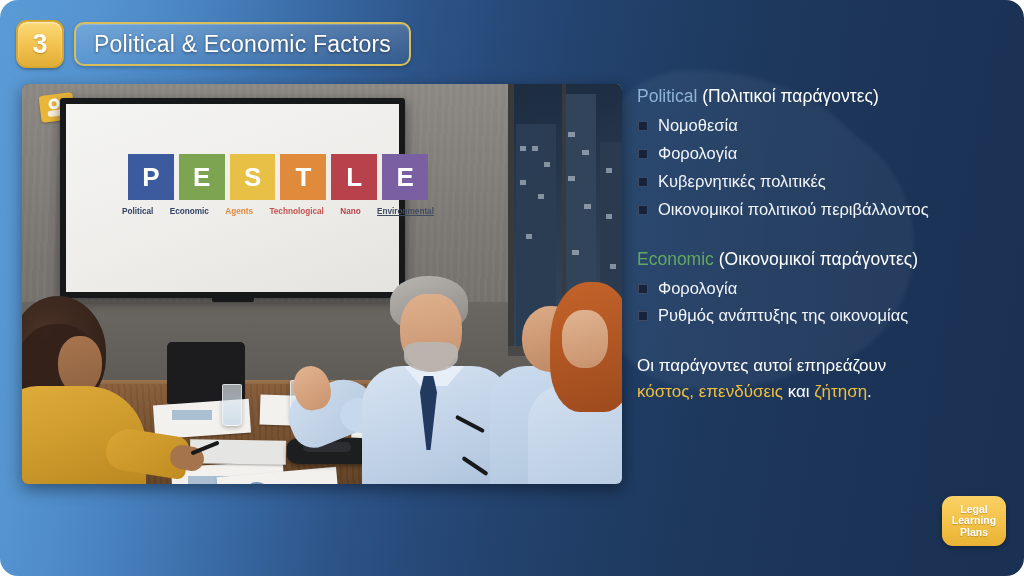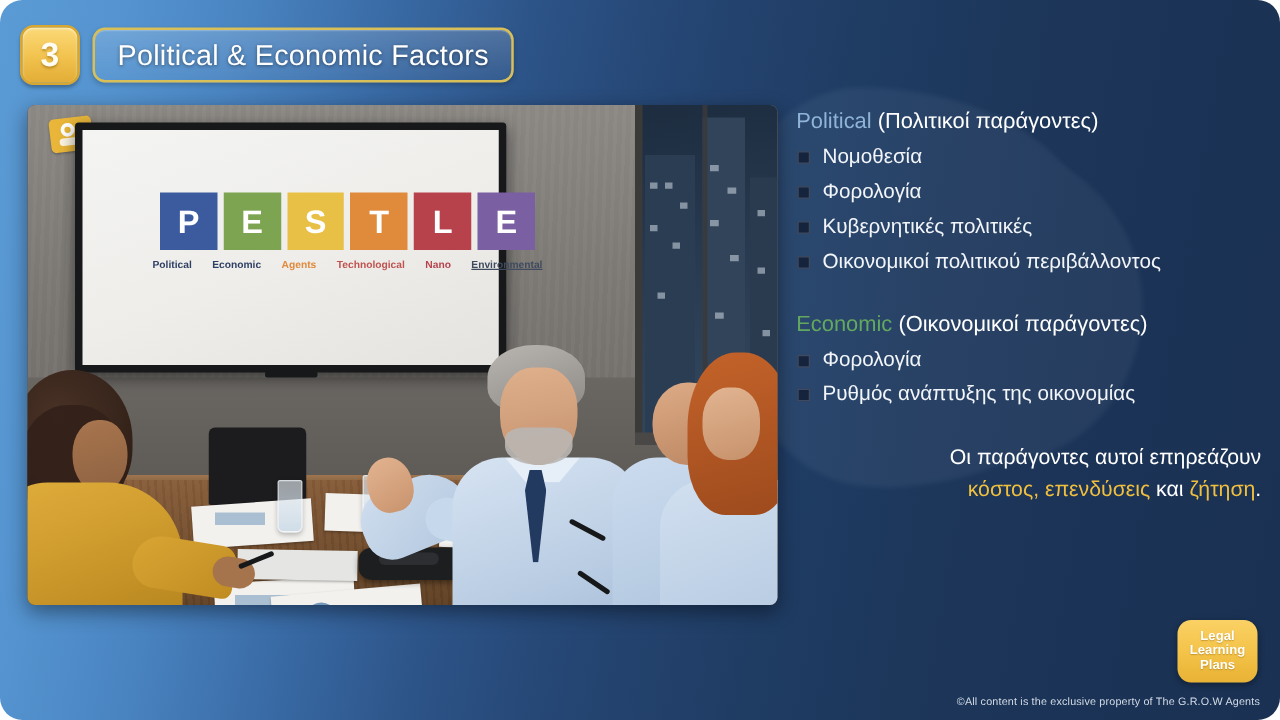--- a/index.html
+++ b/index.html
@@ -196,21 +196,21 @@
   ul.bullets{list-style:none;margin:0;padding:0;}
   ul.bullets li{
     position:relative;padding-left:21px;margin-bottom:6.5px;
     font-size:16.5px;color:#f2f5f9;line-height:1.3;white-space:nowrap;
   }
   ul.bullets li:before{
     content:"";position:absolute;left:1px;top:6px;width:8px;height:8px;
     background:#15233c;border:1px solid rgba(255,255,255,.18);
   }
   .gap{height:22px;}
-  .closing{margin-top:26px;font-size:17px;line-height:1.55;color:#ffffff;text-align:right;}
+  .closing{margin-top:26px;font-size:17px;line-height:1.55;color:#ffffff;}
   .closing .hl{color:#f0bf3e;margin-top:25px;}
 
   
   .nlp{
     position:absolute;right:18px;bottom:30px;width:64px;height:50px;border-radius:11px;
     background:linear-gradient(180deg,#fbd165 0%,#f3c247 55%,#e8b235 100%);
     box-shadow:0 2px 5px rgba(0,0,0,.35);
     display:flex;flex-direction:column;align-items:center;justify-content:center;
     color:#ffffff;font-weight:bold;font-size:10.5px;line-height:1.08;text-align:center;
     text-shadow:0 1px 1px rgba(140,95,10,.45);
@@ -379,15 +379,14 @@
       </div>
     </div>
   </div>
 
   <div class="nlp">
     <div>Legal</div>
     <div>Learning</div>
     <div>Plans</div>
   </div>
 
-  <div class="footer">©All content is the exclusive property of  The G.R.O.W Agents</div>
 
 </div>
 
 </body></html>

